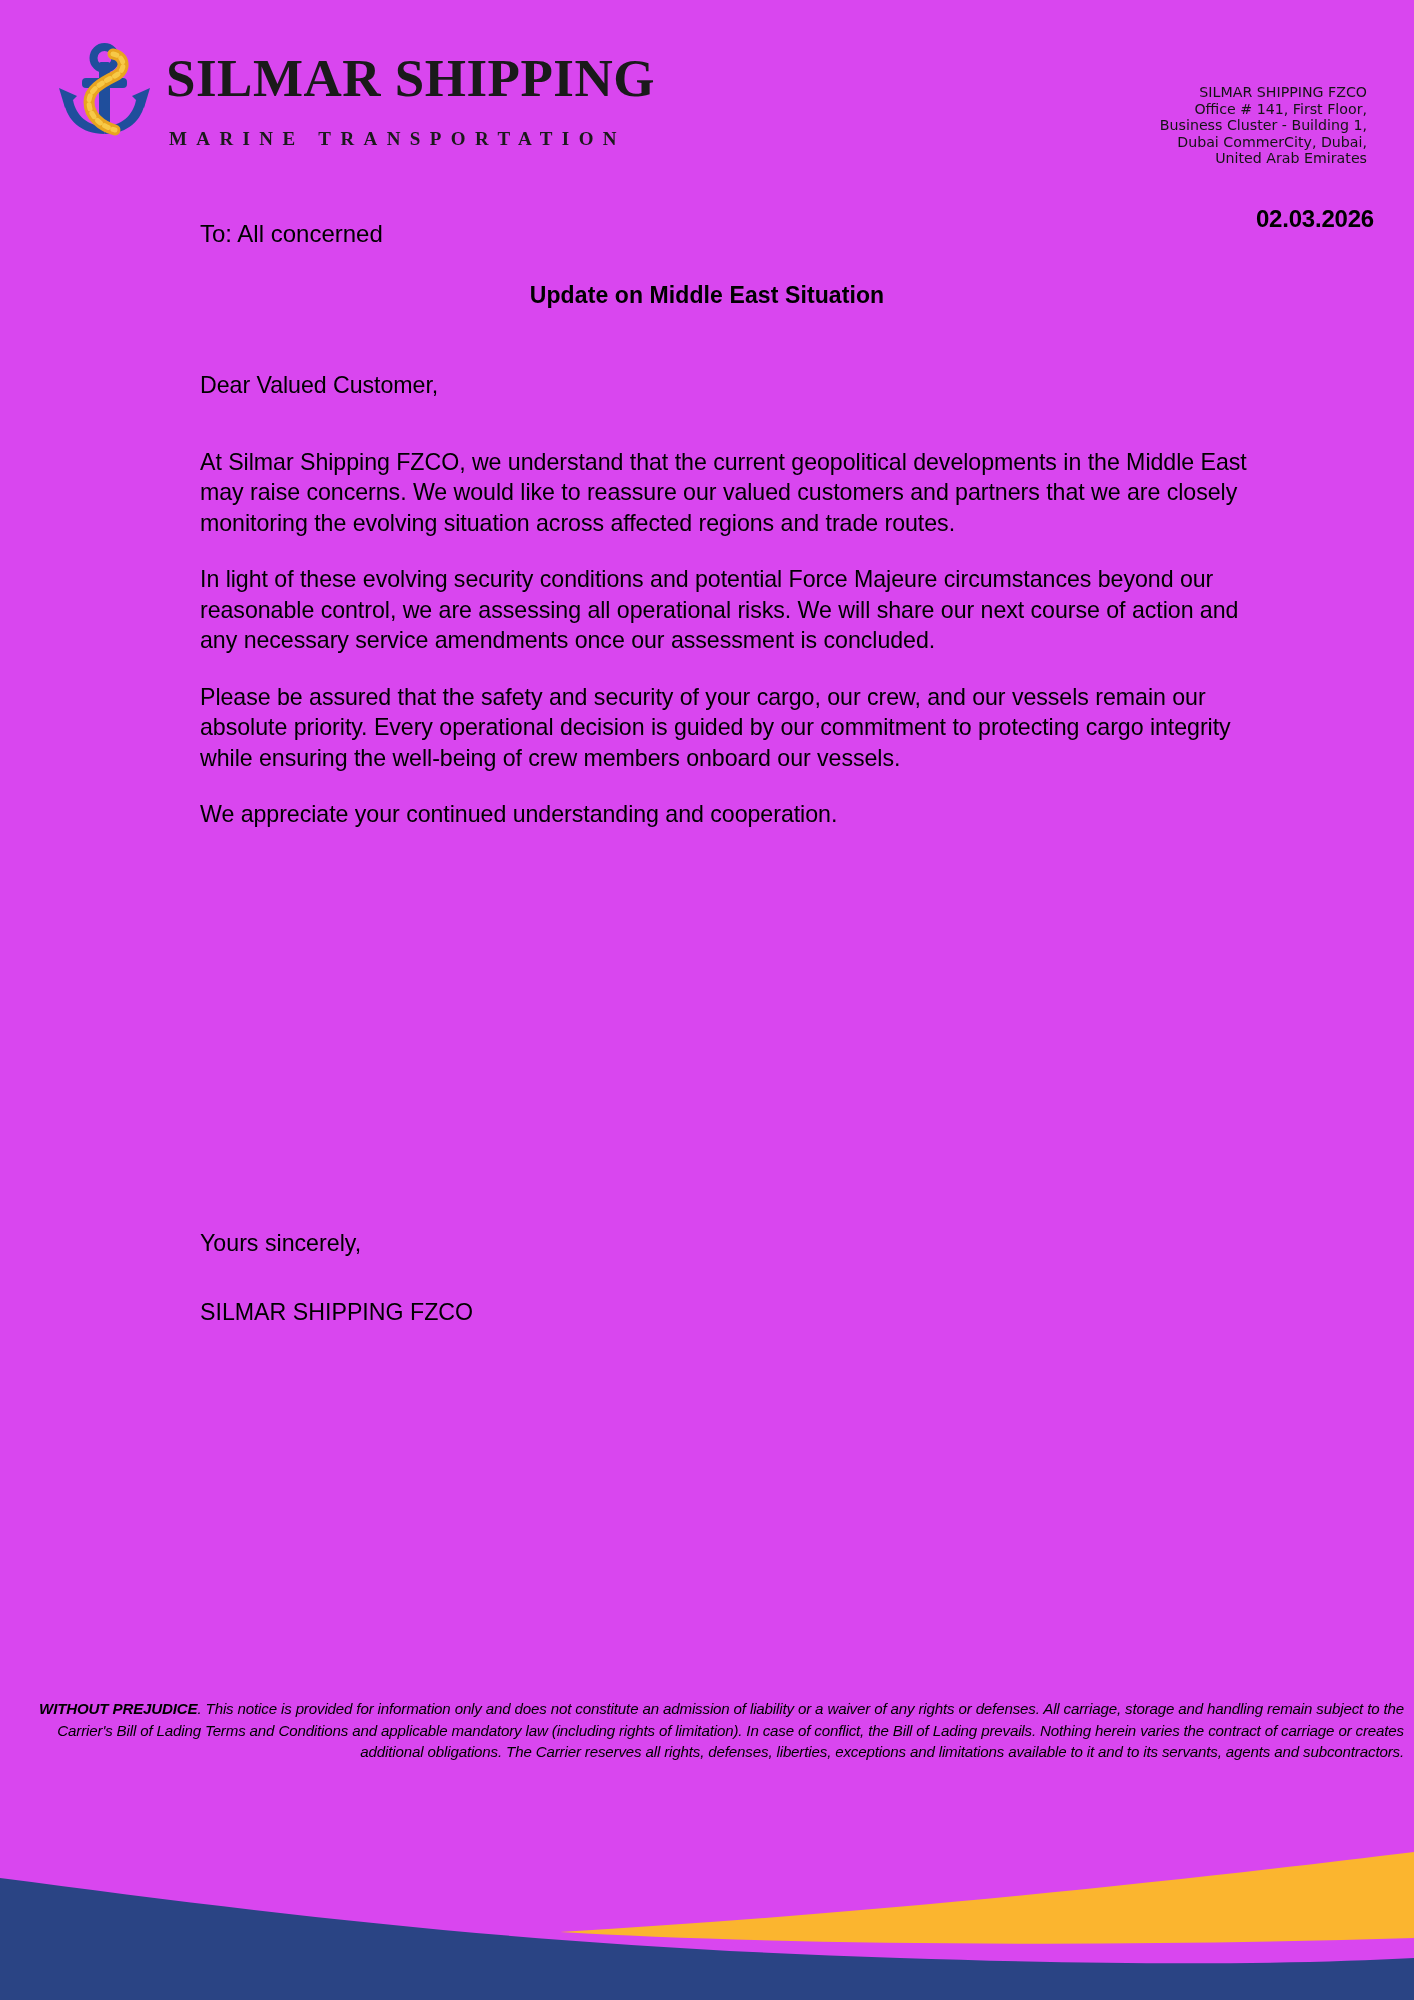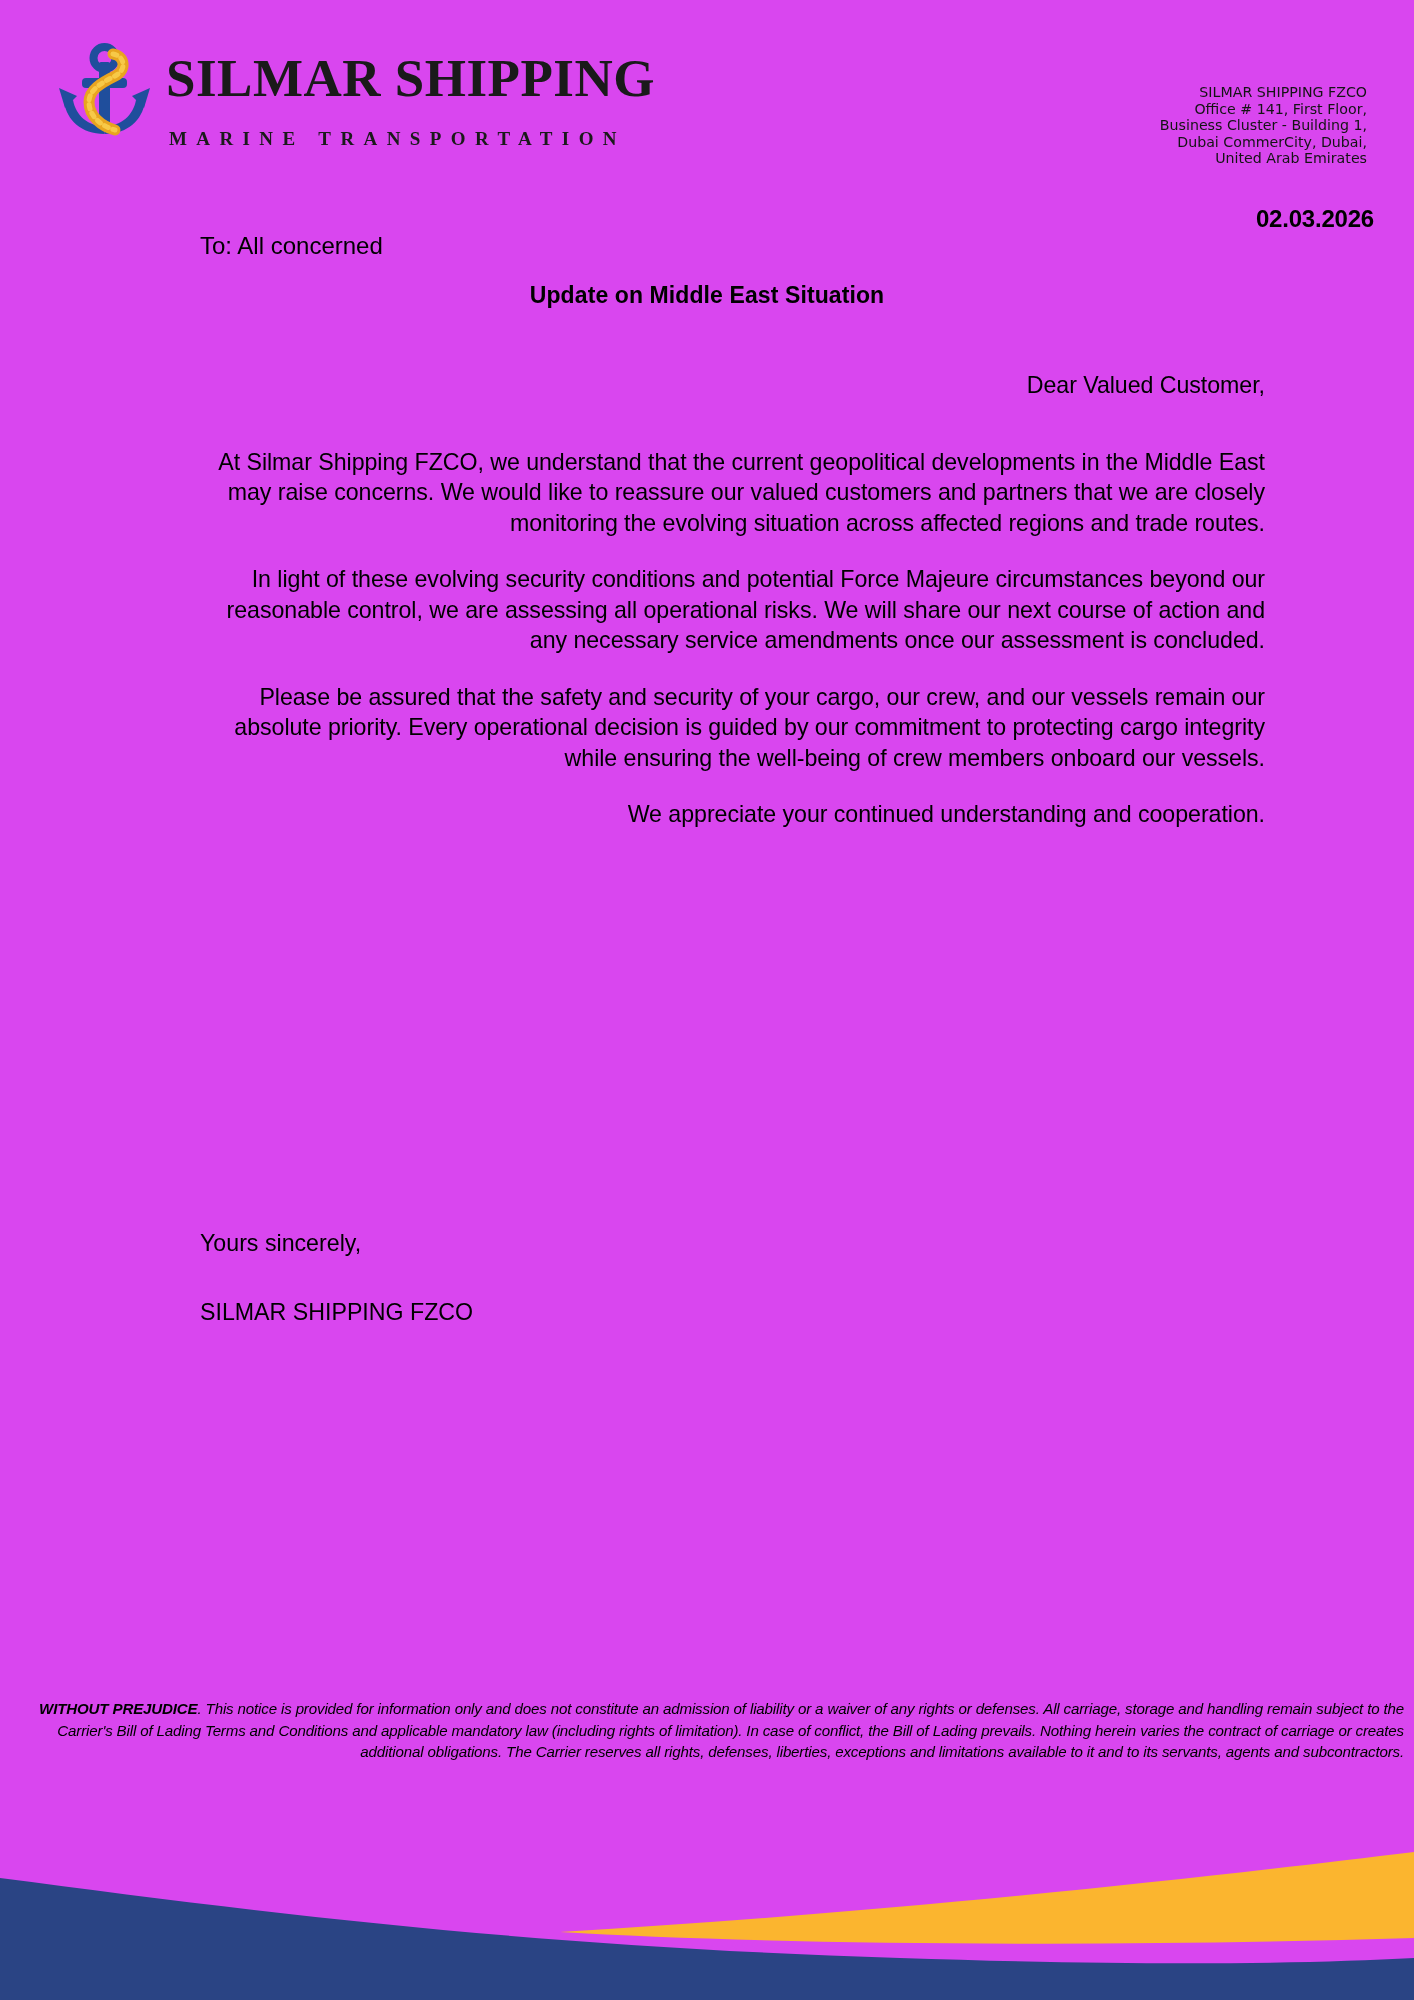--- a/index.html
+++ b/index.html
@@ -83,39 +83,38 @@
     right:40px;
     top:205px;
     font-size:24px;
     font-weight:bold;
     letter-spacing:-0.2px;
     color:#000;
   }
   .to-line {
     position:absolute;
     left:200px;
-    top:232px;
+    top:220px;
     font-size:24px;
     color:#000;
   }
   .doc-title {
     position:absolute;
     left:0; right:0;
     top:282px;
     text-align:center;
     font-size:23px;
     font-weight:bold;
     letter-spacing:0.1px;
   }
   .body-copy {
     position:absolute;
     left:200px;
     top:370px;
     width:1065px;
-    text-align:right;
   }
   .body-copy p {
     font-size:23.2px;
     line-height:30.5px;
     letter-spacing:-0.05px;
     color:#000;
     margin:0 0 26px 0;
   }
   .body-copy p.salutation { margin-bottom:46px; }
   .body-copy p.last { margin-bottom:0; }

